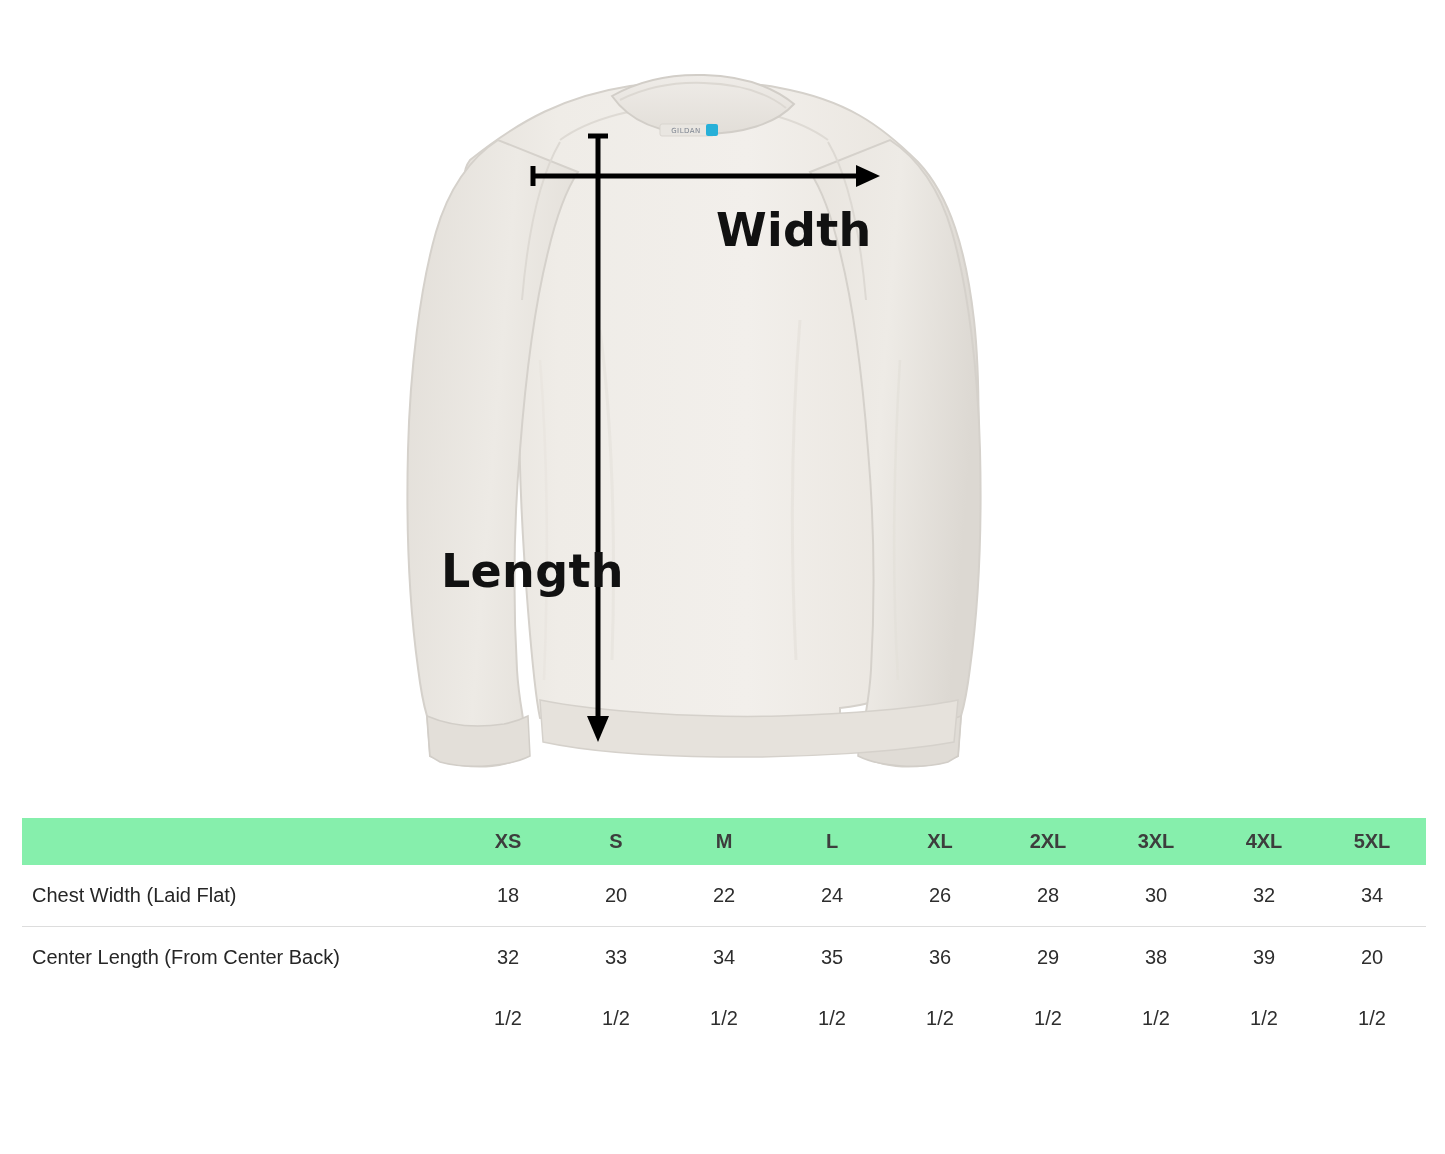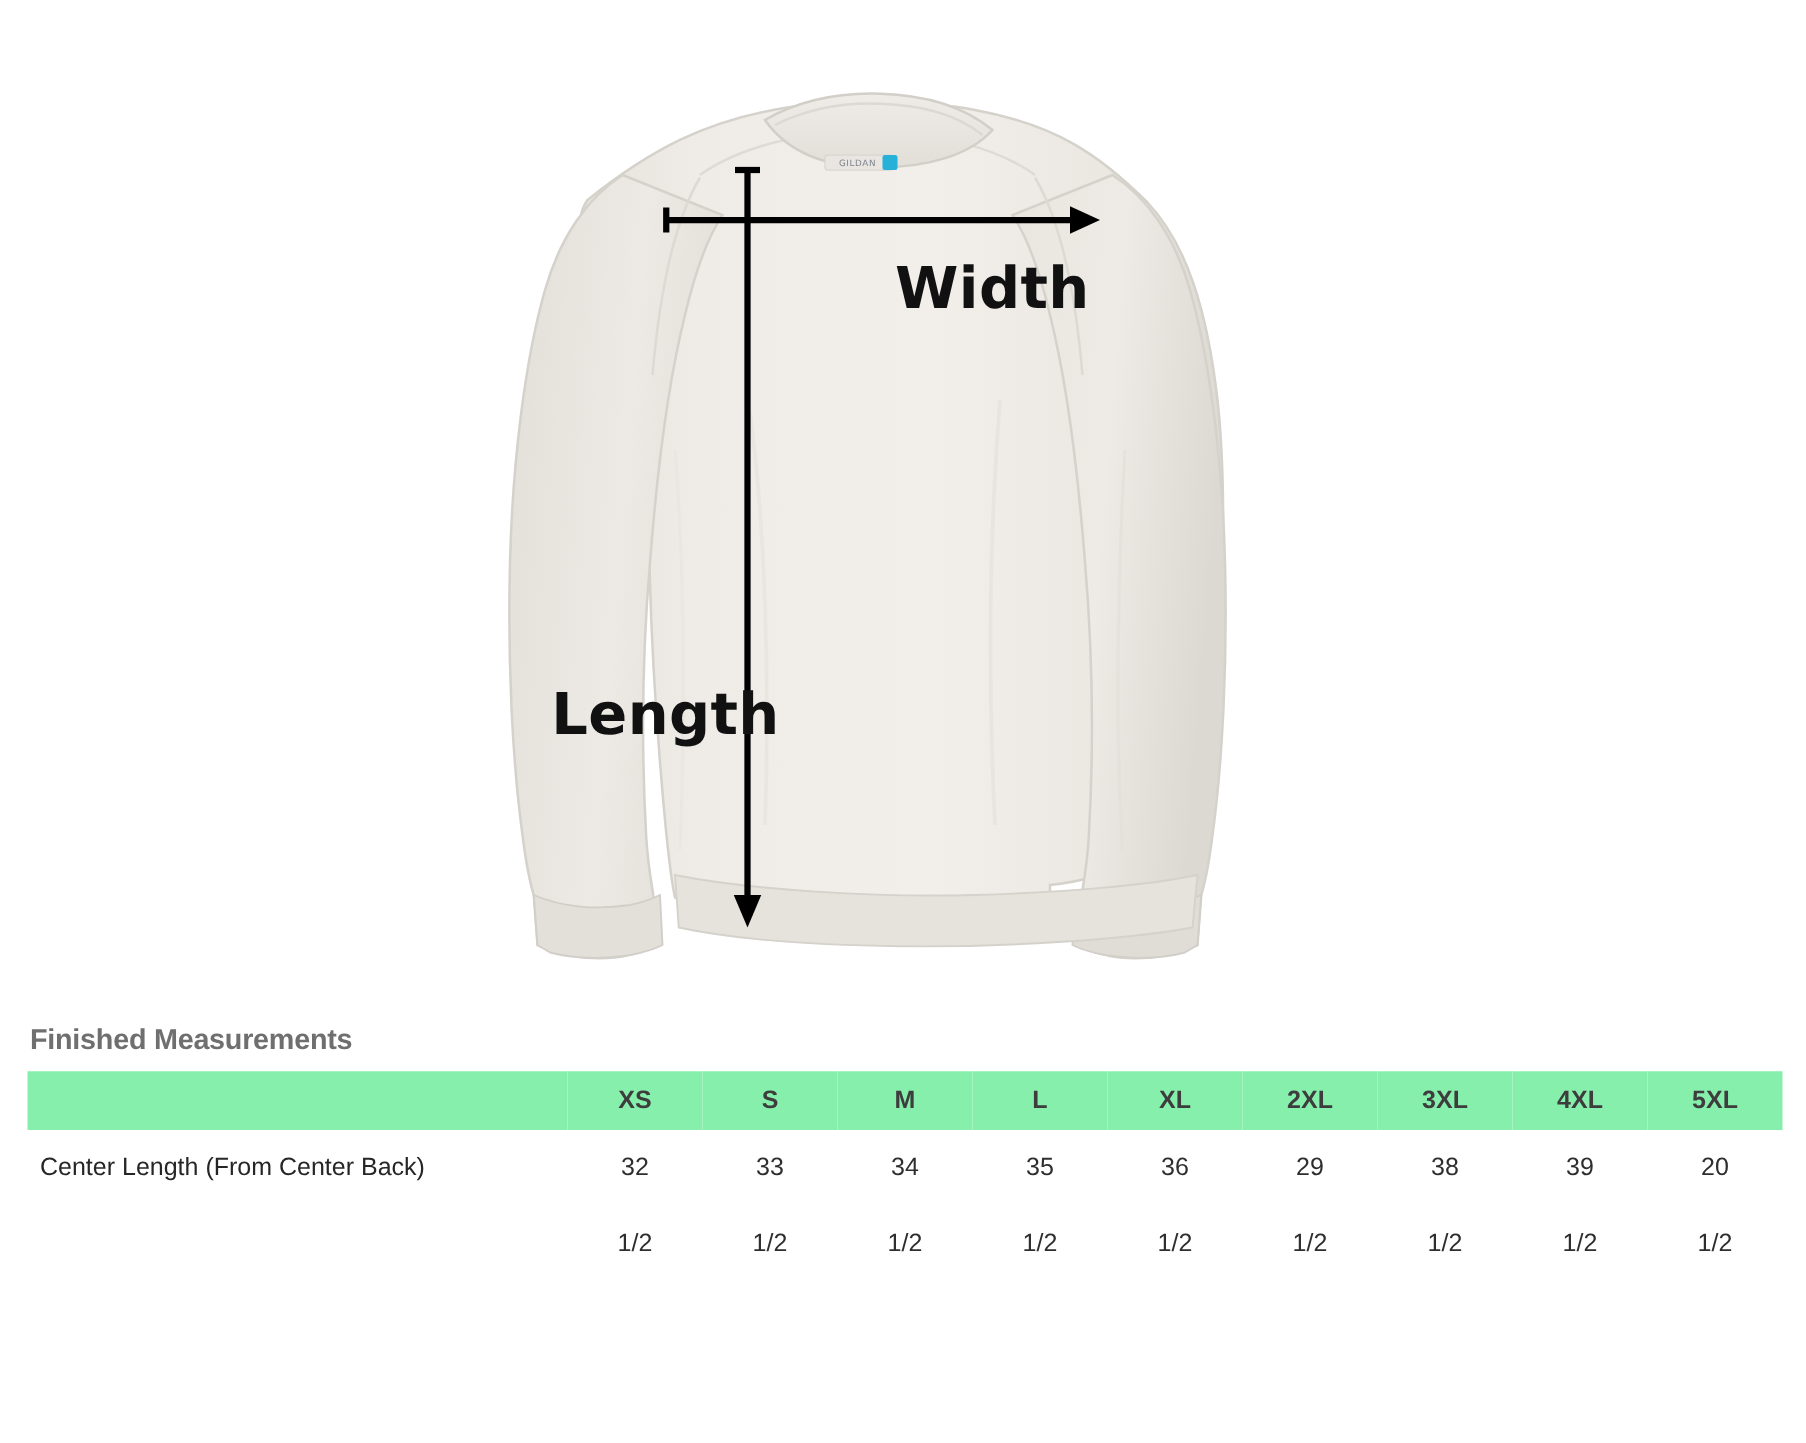--- a/index.html
+++ b/index.html
@@ -215,21 +215,20 @@
       <line x1="588" y1="136" x2="608" y2="136" stroke="#000000" stroke-width="5"></line>
     </g>
   </svg>
 
   <div class="dim-label" id="width-label">Width</div>
   <div class="dim-label" id="length-label">Length</div>
 </div>
 
 <div id="measurements-block">
 
-  <div id="measurements-title">Finished Measurements</div>
 
   <table class="size-table">
     <colgroup>
       <col style="width:432px">
       <col style="width:108px">
         <col style="width:108px">
         <col style="width:108px">
       <col style="width:108px">
         <col style="width:108px">
         <col style="width:108px">
@@ -245,20 +244,32 @@
         <th>M</th>
         <th>L</th>
         <th>XL</th>
         <th>2XL</th>
         <th>3XL</th>
         <th>4XL</th>
         <th>5XL</th>
       </tr>
     </thead>
     <tbody>
+      <tr>
+        <td class="row-label">Chest Width (Laid Flat)</td>
+        <td>18</td>
+        <td>20</td>
+        <td>22</td>
+        <td>24</td>
+        <td>26</td>
+        <td>28</td>
+        <td>30</td>
+        <td>32</td>
+        <td>34</td>
+      </tr>
       <tr class="last-row">
         <td class="row-label">Center Length (From Center Back)</td>
         <td>
           <span>32</span>
           <span class="frac">1/2</span>
         </td>
         <td>
           <span>33</span>
           <span class="frac">1/2</span>
         </td>

